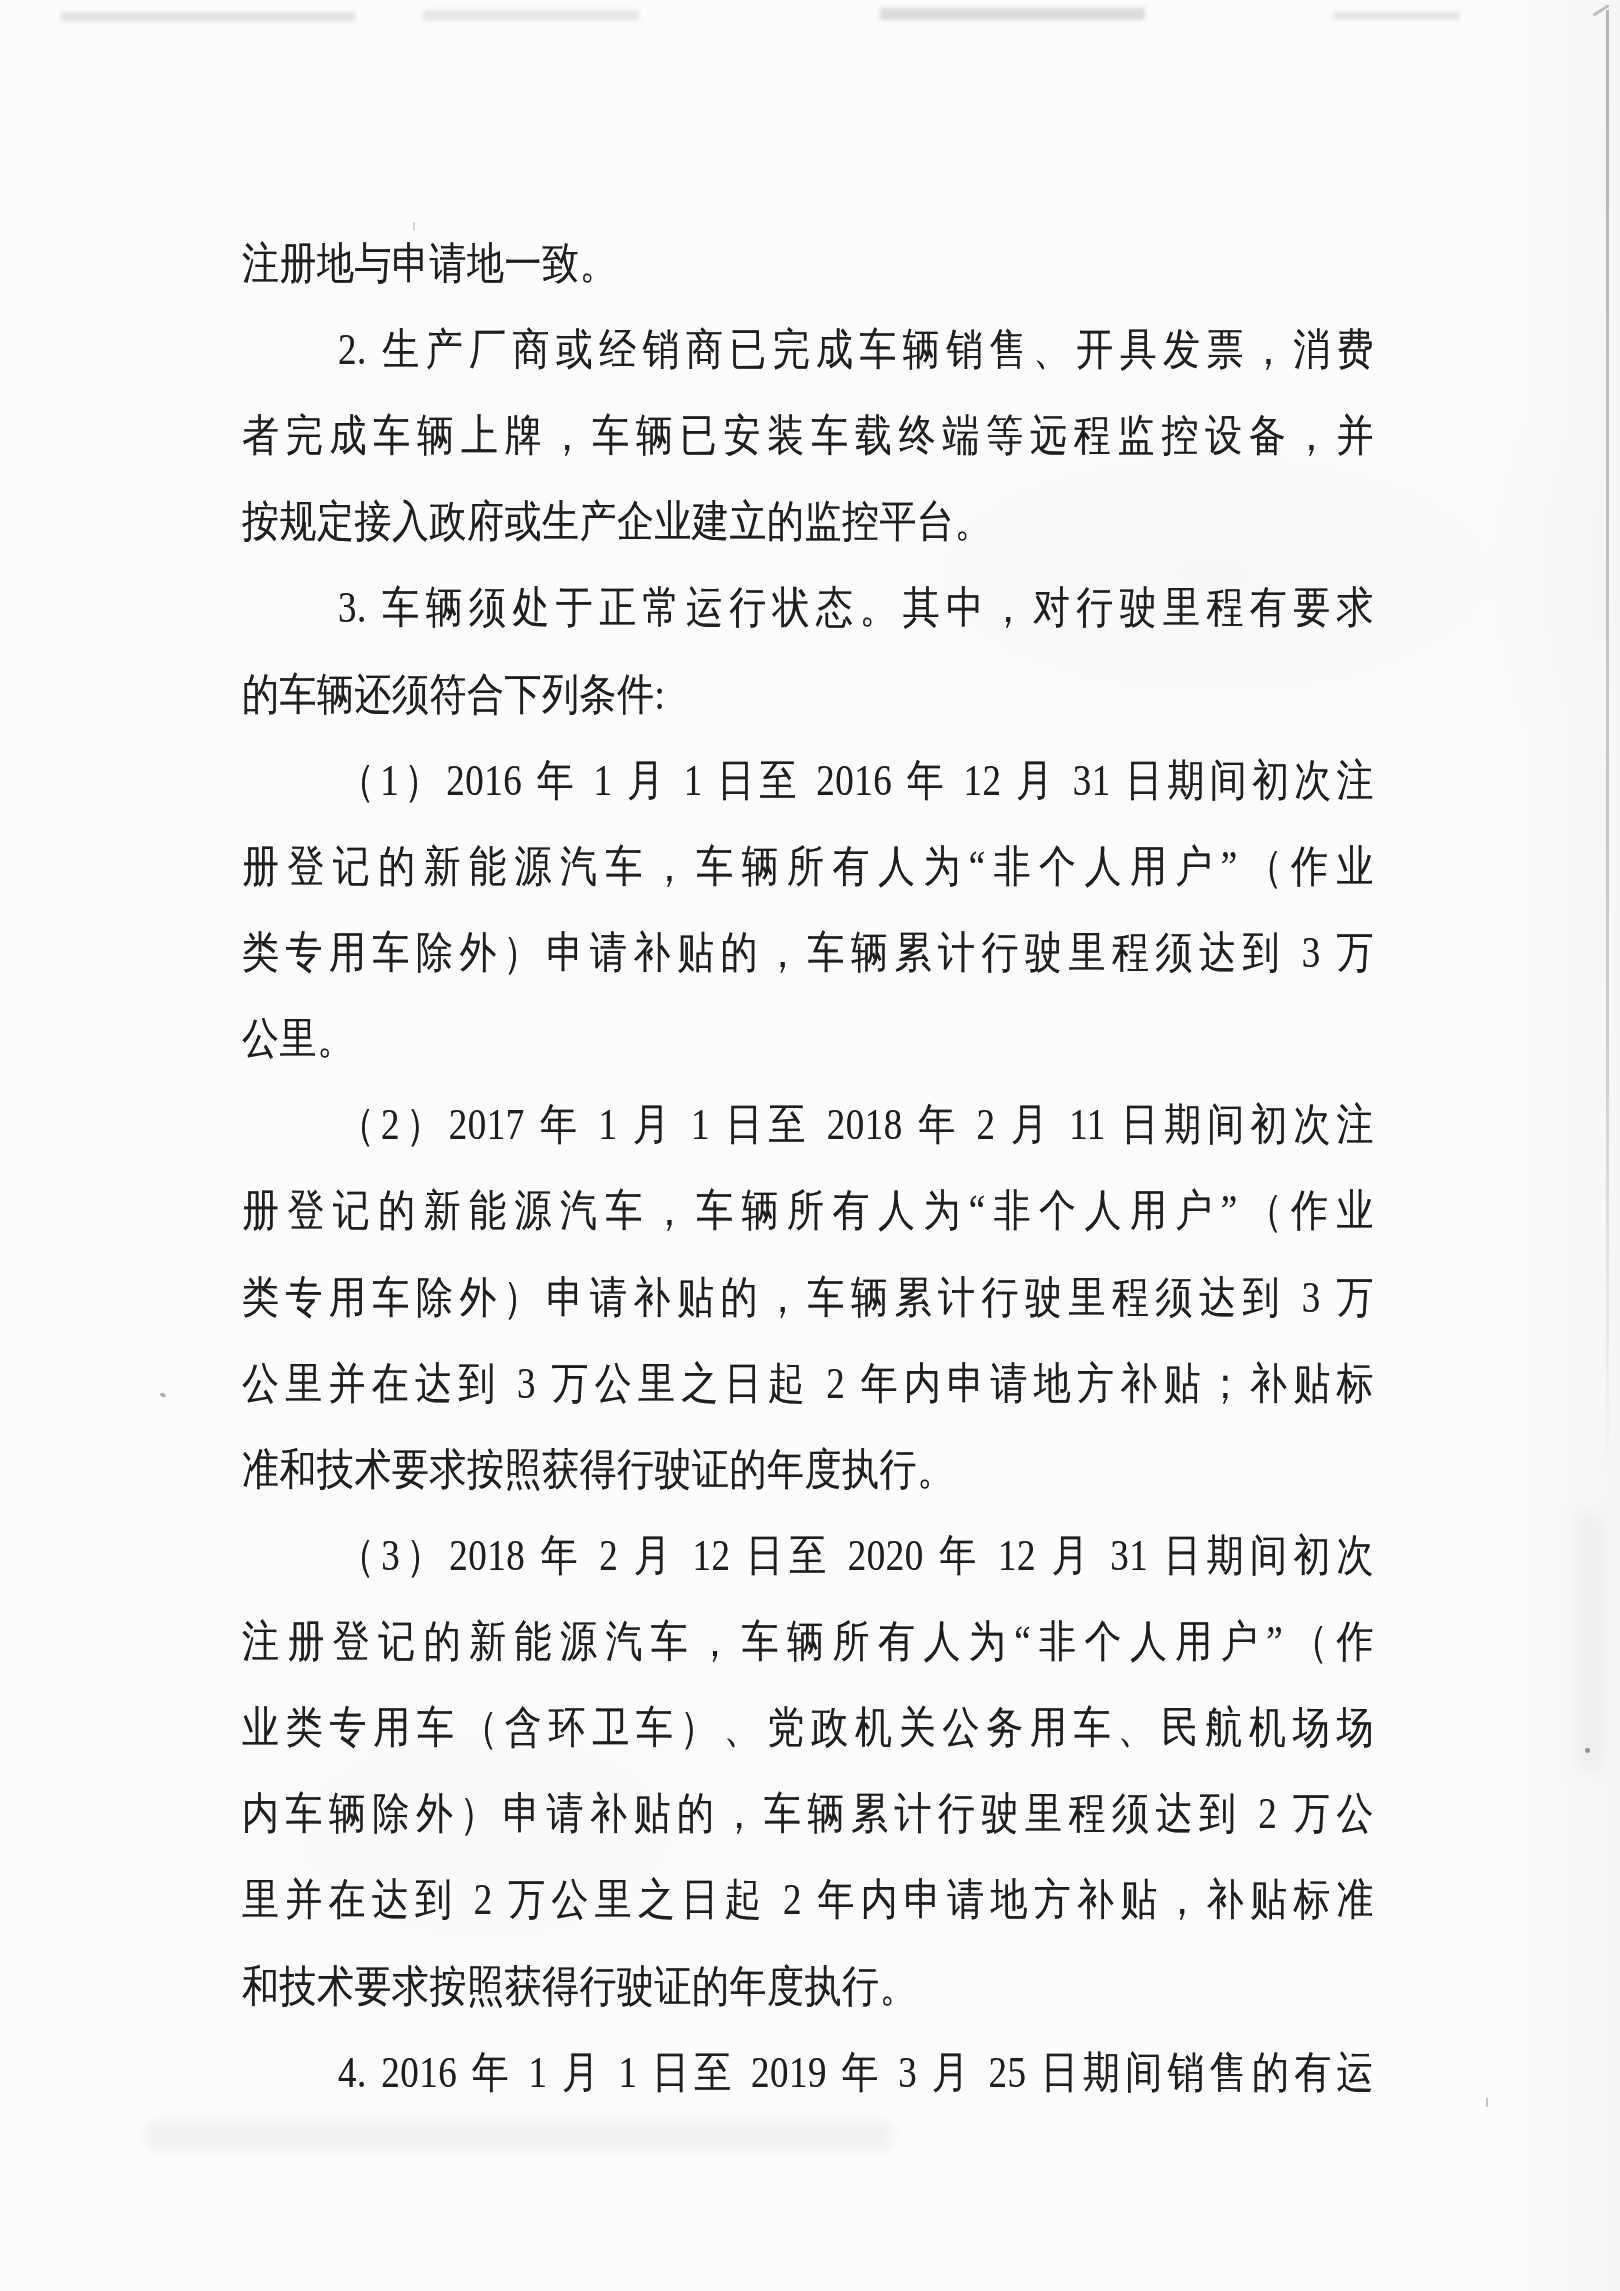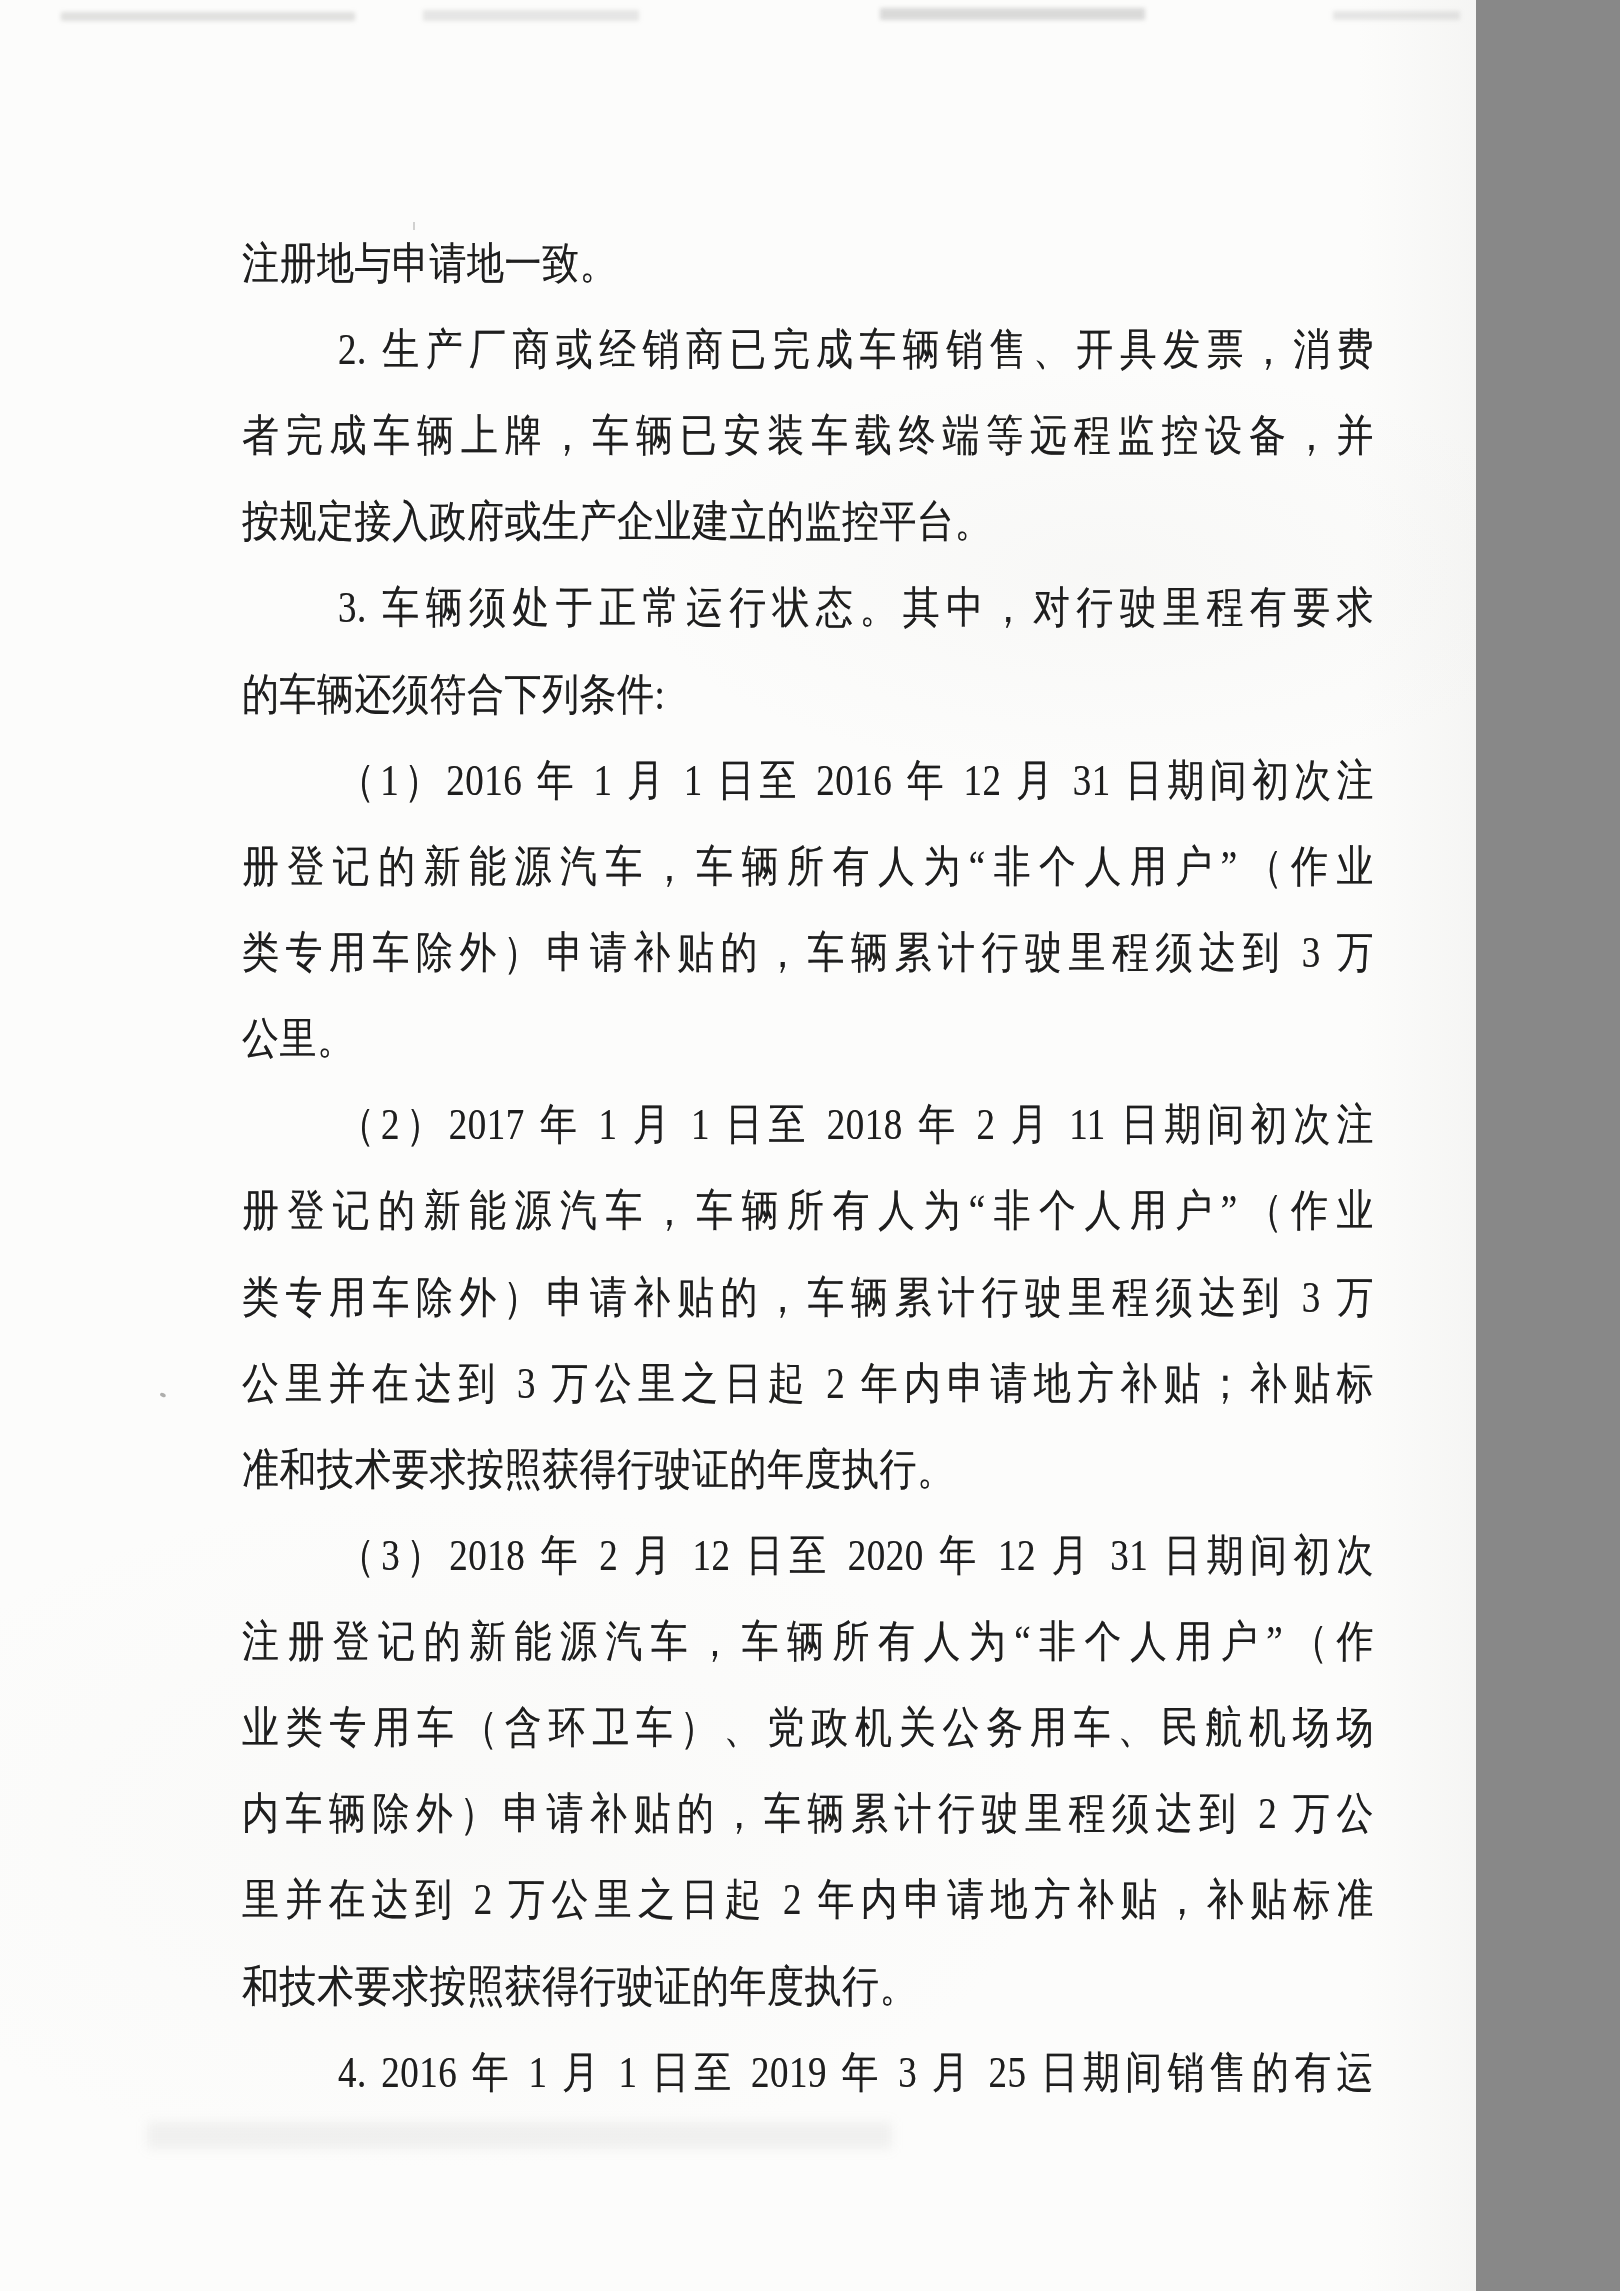--- a/index.html
+++ b/index.html
@@ -1,18 +1,18 @@
 <!DOCTYPE html>
 <html><head>
 <meta charset="utf-8">
 <style>
   html, body { margin: 0; padding: 0; background: #888; }
   .page {
     position: relative;
-    width: 1476px;
+    width: 1620px;
     height: 2292px;
     background: #fcfcfb;
     overflow: hidden;
     font-family: "Liberation Serif", "DejaVu Serif", serif;
   }
   
   .page::before {
     content: "";
     position: absolute; inset: 0;
     background:

